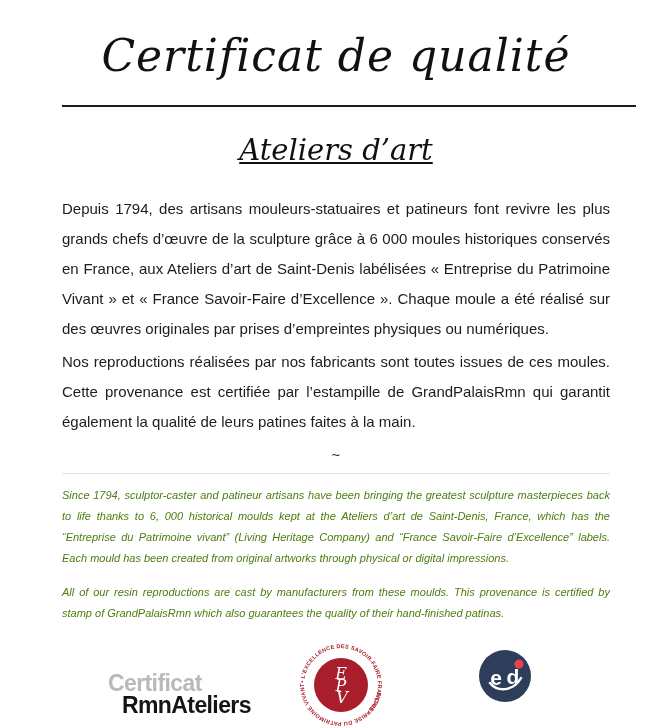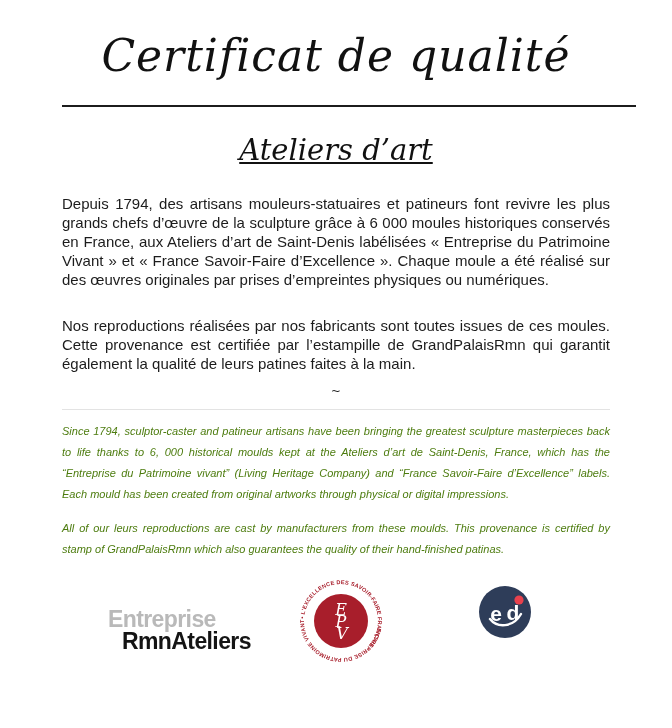--- a/index.html
+++ b/index.html
@@ -37,25 +37,25 @@
     color: #111;
     margin: 0;
     text-decoration: underline;
   }
   .subtitle1 { font-size: 29px; margin-top: 26px; }
   .subtitle2 { font-size: 29px; margin-top: 12px; }
 
   .fr-p {
     text-align: justify;
     font-size: 15px;
-    line-height: 19px;
+    line-height: 30px;
     color: #1c1c1c;
   }
   .fr-p1 { margin-top: 27px; }
-  .fr-p2 { margin-top: 27px; }
+  .fr-p2 { margin-top: 3px; }
 
   .tilde { text-align: center; font-size: 15px; margin-top: 9px; color: #1c1c1c; }
 
   .faint-rule {
     border: none;
     border-top: 1px solid #e3e3e3;
     margin: 10px 0 0 0;
   }
 
   .en-p {
@@ -94,26 +94,26 @@
   <div class="subtitle subtitle1">Ateliers d’art</div>
 
   <div class="fr-p fr-p1">Depuis 1794, des artisans mouleurs-statuaires et patineurs font revivre les plus grands chefs d’œuvre de la sculpture grâce à 6 000 moules historiques conservés en France, aux Ateliers d’art de Saint-Denis labélisées « Entreprise du Patrimoine Vivant » et « France Savoir-Faire d’Excellence ». Chaque moule a été réalisé sur des œuvres originales par prises d’empreintes physiques ou numériques.</div>
   <div class="fr-p fr-p2">Nos reproductions réalisées par nos fabricants sont toutes issues de ces moules. Cette provenance est certifiée par l’estampille de GrandPalaisRmn qui garantit également la qualité de leurs patines faites à la main.</div>
 
   <div class="tilde">~</div>
 
   <hr class="faint-rule">
 
   <div class="en-p en-p1">Since 1794, sculptor-caster and patineur artisans have been bringing the greatest sculpture masterpieces back to life thanks to 6, 000 historical moulds kept at the Ateliers d’art de Saint-Denis, France, which has the “Entreprise du Patrimoine vivant” (Living Heritage Company) and “France Savoir-Faire d’Excellence” labels. Each mould has been created from original artworks through physical or digital impressions.</div>
-  <div class="en-p en-p2">All of our leurs reproductions are cast by manufacturers from these moulds. This provenance is certified by stamp of GrandPalaisRmn which also guarantees the quality of their hand-finished patinas.</div>
+  <div class="en-p en-p2">All of our resin reproductions are cast by manufacturers from these moulds. This provenance is certified by stamp of GrandPalaisRmn which also guarantees the quality of their hand-finished patinas.</div>
 
   <div class="logos">
 
     <div class="gp">
-      <div class="gp-line gp-line1">Entreprise</div>
+      <div class="gp-line gp-line1">Certificat</div>
       <div class="gp-line gp-line2">RmnAteliers</div>
     </div>
 
     <div class="epv">
       <svg width="90" height="90" viewBox="0 0 90 90">
         <defs>
           <path id="epvring" d="M 8,45 a 37,37 0 1,1 74,0 a 37,37 0 1,1 -74,0"></path>
         </defs>
         <text font-size="5.6" font-weight="bold" fill="#a81e2b" letter-spacing="0.25" font-family="Liberation Sans, sans-serif">
           <textPath href="#epvring" startOffset="1%">• L'EXCELLENCE DES SAVOIR-FAIRE FRANÇAIS •</textPath>

